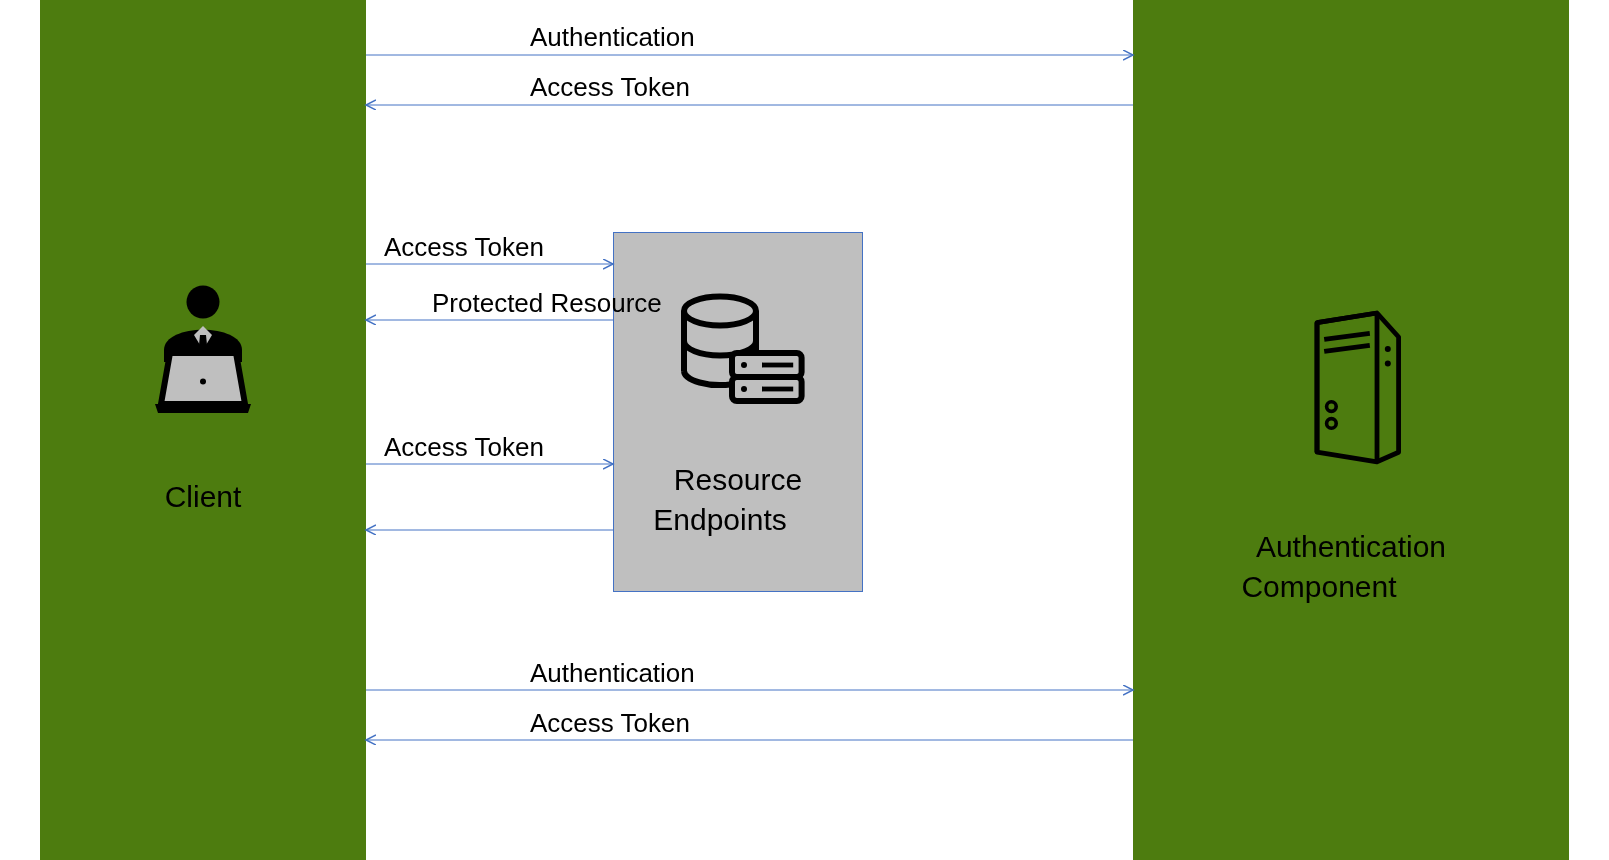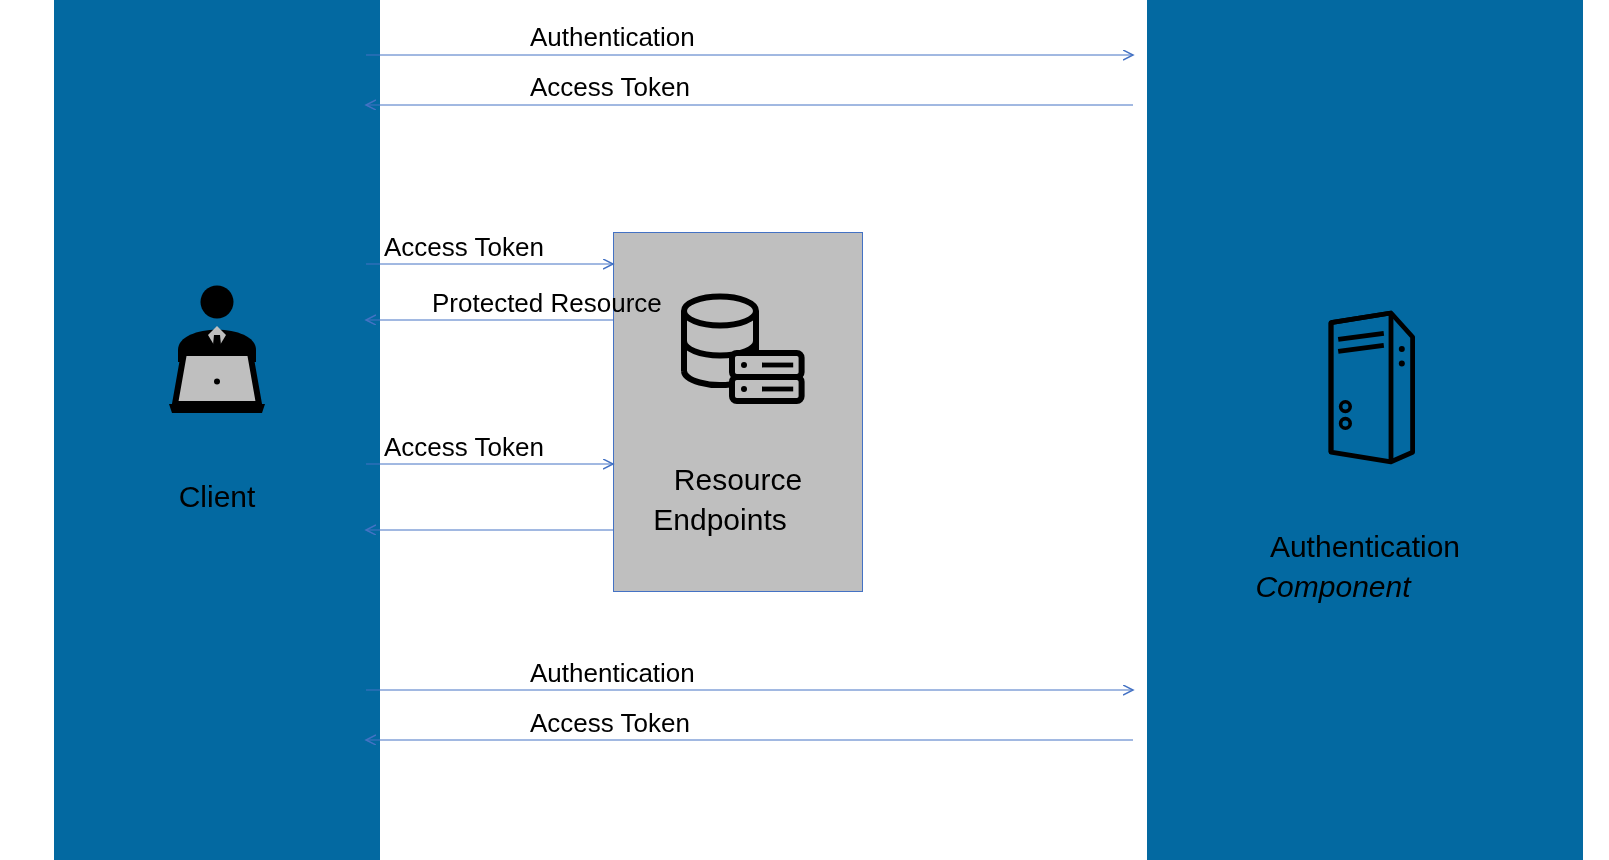--- a/index.html
+++ b/index.html
@@ -1,17 +1,17 @@
 <!DOCTYPE html>
 <html><head>
 <meta charset="utf-8">
 <style>
   html,body{margin:0;padding:0;background:#fff;font-family:"Segoe UI",Arial,sans-serif;}
   .stage{position:relative;width:1609px;height:860px;}
-  .panel{position:absolute;background:#0369a1;margin-left:14px;}
+  .panel{position:absolute;background:#4d7c0f;}
   .resbox{position:absolute;background:#bfbfbf;border:1.5px solid #4472c4;}
   .label{position:absolute;font-size:26px;color:#000;white-space:nowrap;}
   .biglabel{position:absolute;font-size:30px;color:#000;text-align:center;white-space:nowrap;}
   svg.overlay{position:absolute;left:0;top:0;}
 </style>
 </head>
 <body>
 
 <div class="stage">
 
@@ -45,21 +45,21 @@
       <line x1="26" y1="32" x2="64" y2="27" stroke="#000" stroke-width="4"></line>
       <line x1="26" y1="42" x2="64" y2="37" stroke="#000" stroke-width="4"></line>
 
       <circle cx="32" cy="88" r="4" fill="none" stroke="#000" stroke-width="3"></circle>
       <circle cx="32" cy="102" r="4" fill="none" stroke="#000" stroke-width="3"></circle>
 
       <circle cx="79" cy="40" r="2.5" fill="#000"></circle>
       <circle cx="79" cy="52" r="2.5" fill="#000"></circle>
     </svg>
     <div class="biglabel" style="left:0;width:436px;top:530px;">Authentication</div>
-    <div class="biglabel" style="left:0;width:372px;top:570px;font-style:italic;">Component</div>
+    <div class="biglabel" style="left:0;width:372px;top:570px;">Component</div>
   </div>
 
   <div class="resbox" style="left:613px;top:232px;width:248px;height:358px;">
     <svg viewBox="0 0 120 100" width="150" height="120" style="position:absolute;left:49px;top:60px;">
 
       <ellipse cx="45" cy="15" rx="30" ry="12" fill="none" stroke="#000" stroke-width="5"></ellipse>
       <path d="M15 15 L15 65" fill="none" stroke="#000" stroke-width="5"></path>
       <path d="M75 15 L75 48" fill="none" stroke="#000" stroke-width="5"></path>
       <path d="M15 40 A30 12 0 0 0 75 40" fill="none" stroke="#000" stroke-width="5"></path>
       <path d="M15 65 A30 12 0 0 0 55 76" fill="none" stroke="#000" stroke-width="5"></path>

